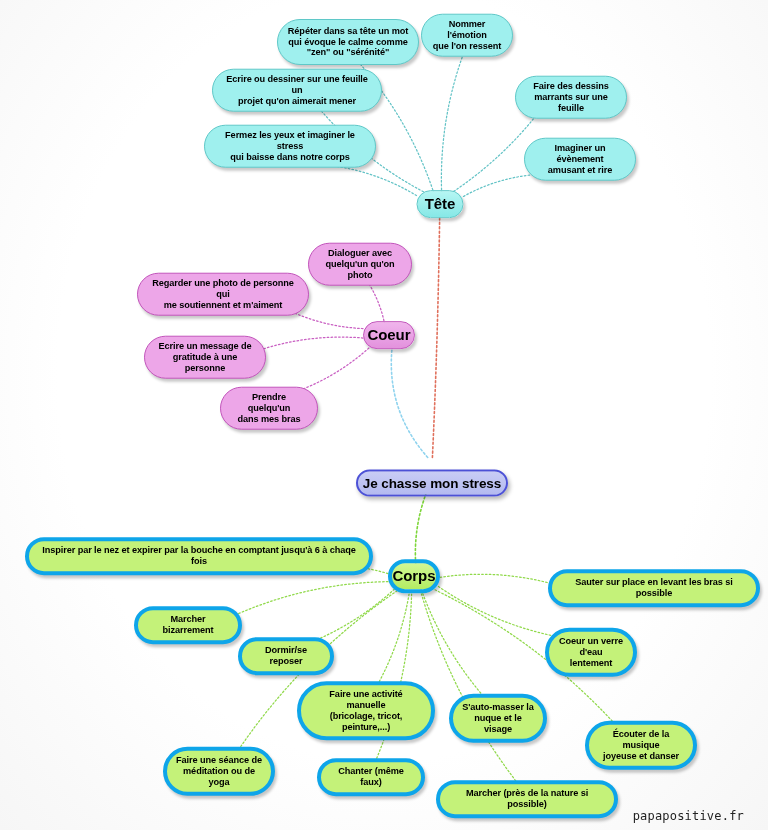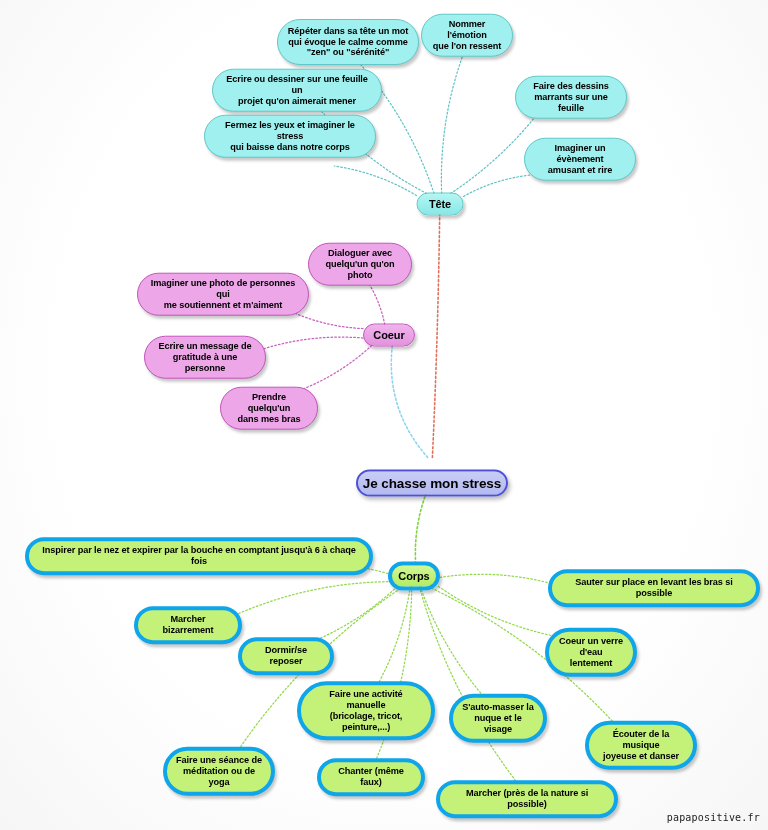--- a/index.html
+++ b/index.html
@@ -84,37 +84,37 @@
 
   
   .n-center {
     background: linear-gradient(180deg, #c9cdf5 0%, #b4baf0 100%);
     border: 2px solid #4c51d6;
     box-shadow: 2px 3px 4px rgba(0,0,0,0.28);
     font-size: 13.5px;
   }
 
   .hub {
-    font-size: 11px;
+    font-size: 15px;
     text-align: right;
   }
   .leaf {
     font-size: 9.2px;
     padding: 4px 9px;
   }
   .hub {
     padding: 4px 11px;
   }
 
   #watermark {
     position: absolute;
-    right: 8px;
+    right: 24px;
     bottom: 7px;
     font-family: "DejaVu Sans Mono", monospace;
-    font-size: 10px;
+    font-size: 12px;
     color: #222222;
     letter-spacing: 0.2px;
     z-index: 4;
     text-align: right;
   }
 </style>
 </head>
 <body>
 
 <div id="canvas">
@@ -151,28 +151,28 @@
       <div class="node n-cyan hub" style="left: 440px; top: 204px; width: 47px; min-height: 21px;">Tête</div>
       <div class="node n-cyan leaf" style="left: 348px; top: 42px; width: 142px; min-height: 46px;">Répéter dans sa tête un mot
 qui évoque le calme comme
 "zen" ou "sérénité"</div>
       <div class="node n-cyan leaf" style="left: 467px; top: 35px; width: 92px; min-height: 32px; text-align: center;">Nommer l'émotion
 que l'on ressent</div>
       <div class="node n-cyan leaf" style="left: 571px; top: 66px; width: 112px; min-height: 32px; margin-top: 31px;">Faire des dessins
 marrants sur une feuille</div>
       <div class="node n-cyan leaf" style="left: 297px; top: 90px; width: 170px; min-height: 32px;">Ecrire ou dessiner sur une feuille un
 projet qu'on aimerait mener</div>
-      <div class="node n-cyan leaf" style="left: 290px; top: 136px; width: 172px; min-height: 32px;">Fermez les yeux et imaginer le stress
+      <div class="node n-cyan leaf" style="left: 290px; top: 146px; width: 172px; min-height: 32px;">Fermez les yeux et imaginer le stress
 qui baisse dans notre corps</div>
       <div class="node n-cyan leaf" style="left: 580px; top: 159px; width: 112px; min-height: 32px;">Imaginer un évènement
 amusant et rire</div>
       <div class="node n-pink hub" style="left: 389px; top: 335px; width: 52px; min-height: 21px;">Coeur</div>
       <div class="node n-pink leaf" style="left: 360px; top: 264px; width: 104px; min-height: 32px;">Dialoguer avec
 quelqu'un qu'on photo</div>
-      <div class="node n-pink leaf" style="left: 223px; top: 294px; width: 172px; min-height: 32px;">Imaginer une photo de personnes qui
+      <div class="node n-pink leaf" style="left: 223px; top: 294px; width: 172px; min-height: 32px;">Regarder une photo de personne qui
 me soutiennent et m'aiment</div>
       <div class="node n-pink leaf" style="left: 205px; top: 357px; width: 122px; min-height: 32px;">Ecrire un message de
 gratitude à une personne</div>
       <div class="node n-pink leaf" style="left: 269px; top: 408px; width: 98px; min-height: 32px;">Prendre quelqu'un
 dans mes bras</div>
       <div class="node n-green hub" style="left: 414px; top: 576px; width: 52px; min-height: 21px;">Corps</div>
       <div class="node n-green leaf" style="left: 199px; top: 556px; width: 348px; min-height: 21px;">Inspirer par le nez et expirer par la bouche en comptant jusqu'à 6 à chaqe fois</div>
       <div class="node n-green leaf" style="left: 654px; top: 588px; width: 212px; min-height: 21px;">Sauter sur place en levant les bras si possible</div>
       <div class="node n-green leaf" style="left: 188px; top: 625px; width: 108px; min-height: 21px;">Marcher bizarrement</div>
       <div class="node n-green leaf" style="left: 286px; top: 656px; width: 96px; min-height: 21px;">Dormir/se reposer</div>

